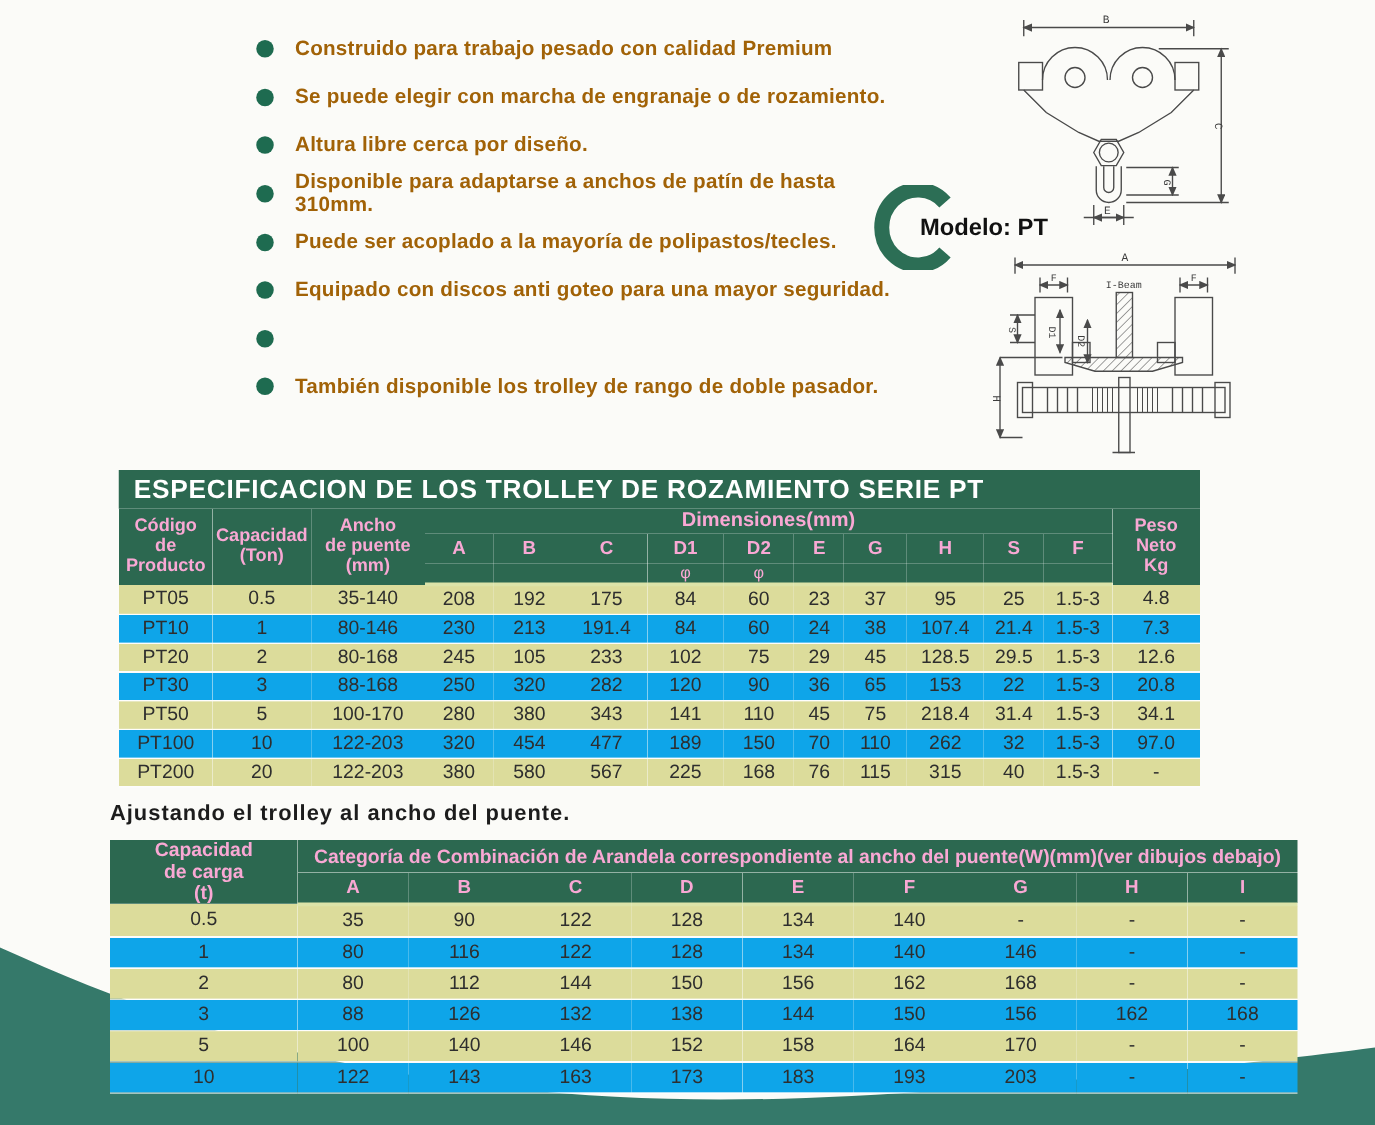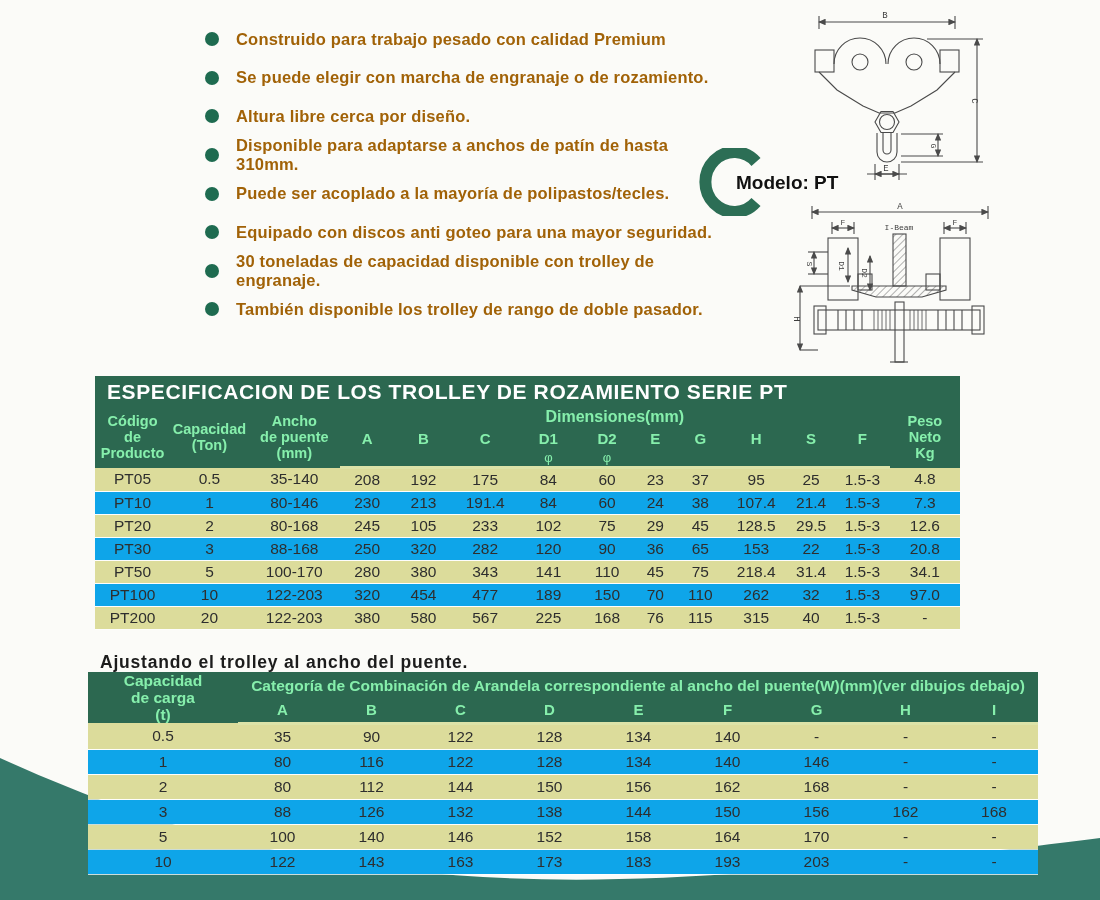--- a/index.html
+++ b/index.html
@@ -20,39 +20,39 @@
   .logo svg{position:absolute;left:0;top:0;}
   .logo .logo-text{position:absolute;left:38px;top:24px;font-size:19px;font-weight:bold;color:#111;white-space:nowrap;}
 
   
   .drawing{position:absolute;}
   .drawing text{font-family:"Liberation Mono",monospace;fill:#3d3d3d;}
 
   
   table{border-collapse:collapse;table-layout:fixed;}
   th,td{padding:0;text-align:center;overflow:hidden;}
-  .hdr{background:#2c6850;color:#86efac;font-weight:bold;}
+  .hdr{background:#2c6850;color:#f9a8d4;font-weight:bold;}
   tbody tr{border-bottom:1px solid rgba(255,255,255,0.75);margin-left:13px;}
   .row-a{background:#dcdc9b;}
   .row-b{background:#0ea5e9;}
   td{font-size:15.5px;color:#2e2e2e;height:22px;}
 
   
   .spec-wrap{position:absolute;left:95px;top:376px;width:865px;}
   .spec-title{background:#2c6850;color:#fff;font-weight:bold;font-size:21px;letter-spacing:0.6px;
               padding:4px 0 3px 12px;white-space:nowrap;}
   .spec th{white-space:pre-line;line-height:1.12;}
   .spec .group-h{font-size:16px;height:20px;text-align:center;}
   .spec .letter-h th{font-size:15px;height:24px;vertical-align:middle;}
   .spec .phi-row th{font-size:13px;font-weight:normal;height:15px;vertical-align:top;}
   .spec .span-h{font-size:14.5px;vertical-align:middle;}
   .spec thead tr:last-child th{border-bottom:3px solid #dce3a8;}
 
   
-  .adjust-title{position:absolute;left:88px;top:640px;margin:12px;font-size:17.5px;font-weight:bold;
+  .adjust-title{position:absolute;left:88px;top:640px;margin:0;font-size:17.5px;font-weight:bold;
                 color:#1c1c1c;letter-spacing:0.8px;}
   .adjust-wrap{position:absolute;left:88px;top:672px;width:950px;}
   .adjust th{white-space:pre-line;line-height:1.1;}
   .adjust .group-h{font-size:15.5px;height:26px;vertical-align:middle;}
   .adjust .letter-h th{font-size:15px;height:23px;vertical-align:middle;}
   .adjust .cap-h{font-size:15.5px;vertical-align:middle;}
   .adjust thead tr:last-child th{border-bottom:3px solid #dce3a8;}
   .adjust td{height:24px;}
 </style>
 </head>
@@ -84,21 +84,20 @@
     <li>
         <span class="bullet"></span>
         <span class="feature-text">Puede ser acoplado a la mayoría de polipastos/tecles.</span>
       </li>
     <li>
         <span class="bullet"></span>
         <span class="feature-text">Equipado con discos anti goteo para una mayor seguridad.</span>
       </li>
     <li>
         <span class="bullet"></span>
-        <span class="feature-text">30 toneladas de capacidad disponible con trolley de engranaje.</span>
       </li>
     <li>
         <span class="bullet"></span>
         <span class="feature-text">También disponible los trolley de rango de doble pasador.</span>
       </li>
   </ul>
 
   <div class="logo">
     <svg width="66" height="68" viewBox="0 0 66 68">
       <path d="M58,14 A29,30 0 1 0 58,54" fill="none" stroke="#2c6e55" stroke-width="12" stroke-linecap="butt"></path>

